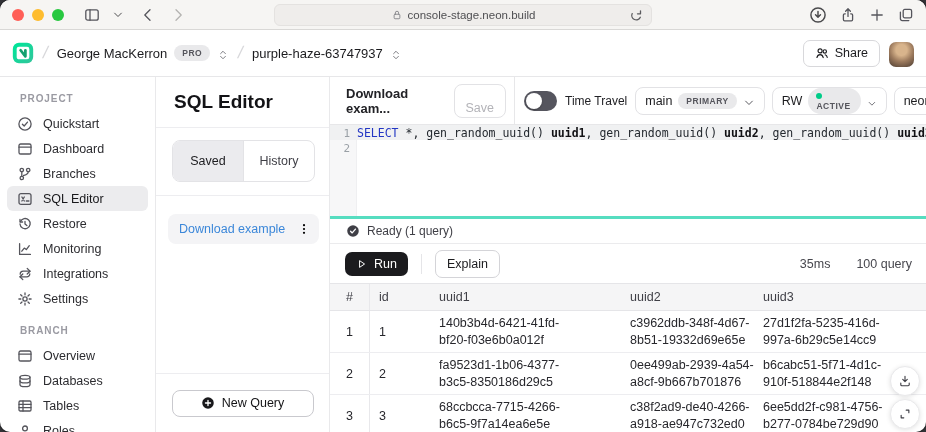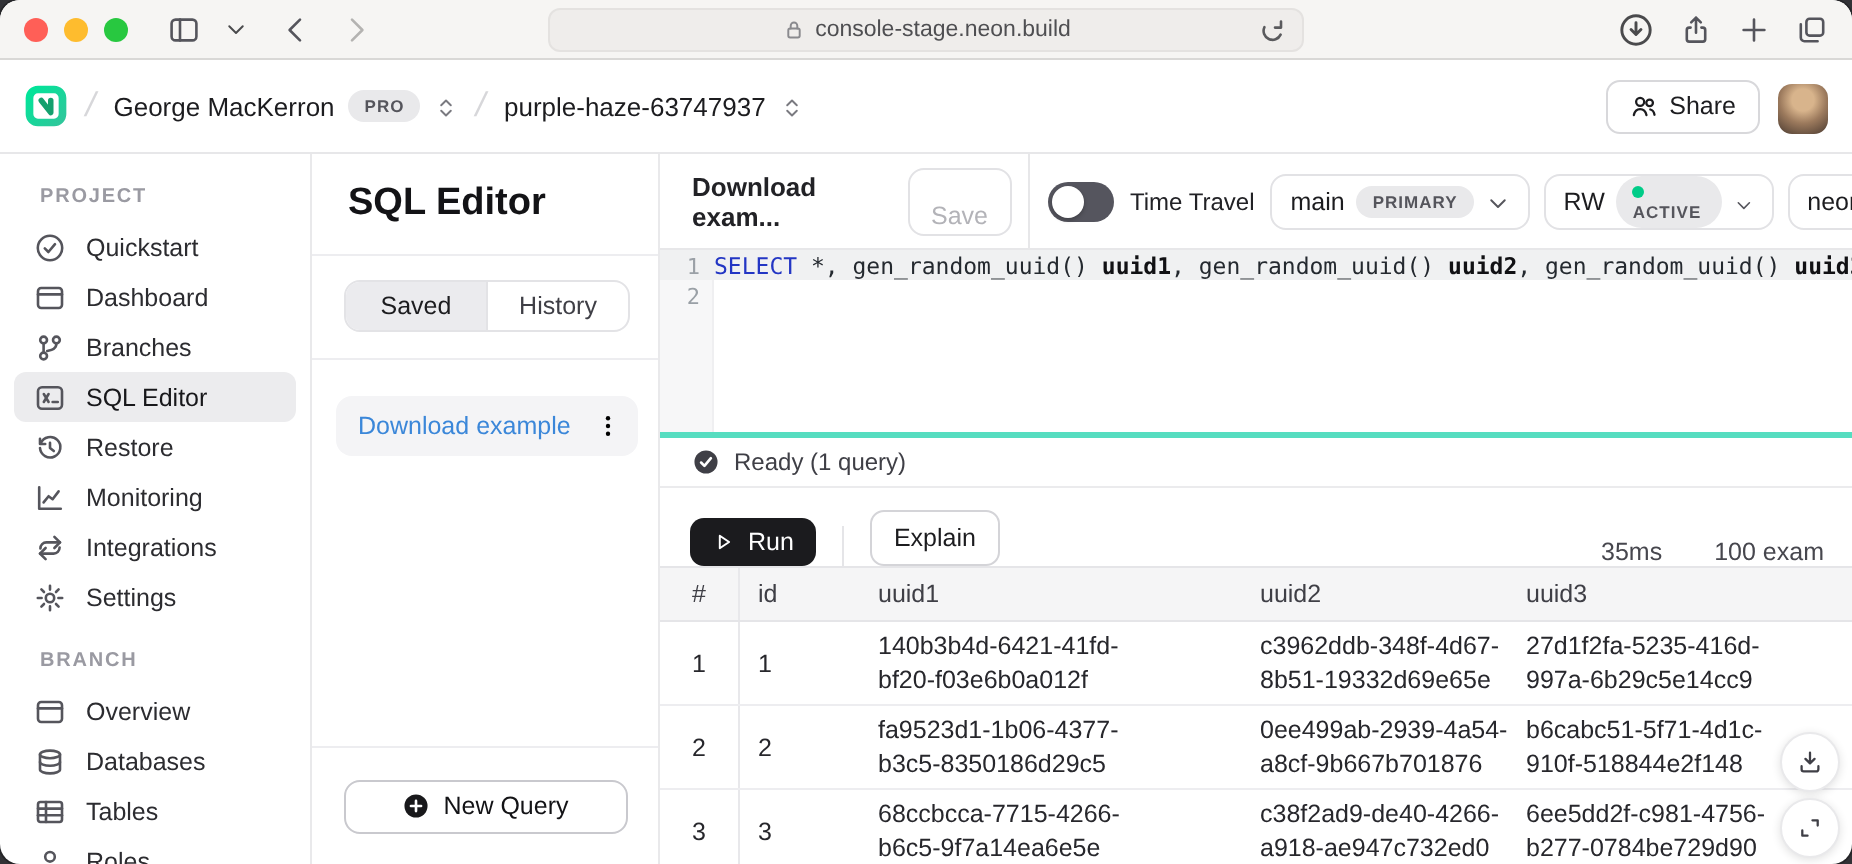--- a/index.html
+++ b/index.html
@@ -47,21 +47,21 @@
   .side-item.active .slabel { font-weight:500; color:#18181b; }
   .sec-gap { height:14px; }
   .ic { display:inline-flex; flex:none; width:16px; height:16px; color:#55555c; }
   .ic svg { width:100%; height:100%; }
   .ic12 { width:12px; height:12px; } .ic14 { width:14px; height:14px; } .ic18{ width:18px; height:18px; }
 
   
   .panel { width:174px; border-right:1px solid #e9e9eb; position:relative; }
   .panel-title { font-size:19px; font-weight:700; color:#131316; padding:14px 0 14px 18px; border-bottom:1px solid #ededf0; }
   .seg-wrap { padding:12px 14px 13px 16px; border-bottom:1px solid #ededf0; }
-  .seg { display:flex; height:26px; border:1px solid #e3e3e6; border-radius:8px; overflow:hidden; background:#fff; }
+  .seg { display:flex; height:42px; border:1px solid #e3e3e6; border-radius:8px; overflow:hidden; background:#fff; }
   .seg-item { flex:1; display:flex; align-items:center; justify-content:center; font-size:12.5px; color:#3f3f46; cursor:pointer; }
   .seg-item.on { background:#ebebee; font-weight:500; color:#1c1c1f; }
   .seg-item + .seg-item { border-left:1px solid #e3e3e6; }
   .qlist { padding:18px 10px 0 12px; }
   .qitem { height:30px; background:#f4f4f6; border-radius:8px; display:flex; align-items:center;
            justify-content:space-between; padding:0 8px 0 11px; cursor:pointer; }
   .qitem .qlabel { font-size:12.5px; color:#3b87d9; }
   .panel-bottom { position:absolute; left:0; right:0; bottom:0; height:59px; border-top:1px solid #ededf0;
                   display:flex; align-items:center; justify-content:center; }
   .newq-btn { width:142px; height:27px; border:1px solid #c9c9ce; border-radius:8px; background:#fff;
@@ -95,21 +95,21 @@
   .cl.active { background:#f0f1f2; }
   .cl .ln { width:27px; flex:none; text-align:right; padding-right:7px; color:#9aa0a6; font-size:11px; }
   .cl .ctext { white-space:pre; color:#24292f; }
   .tok-kw { color:#2336c4; } .tok-pl { color:#24292f; } .tok-fn { color:#24292f; }
   .tok-al { color:#111114; font-weight:700; } .tok-ts { color:#2f7f95; } .tok-num { color:#1d7f4f; }
 
   .handle { height:3px; background:#56ddc0; cursor:row-resize; }
   .statusbar { height:25px; border-bottom:1px solid #ebebed; display:flex; align-items:center; gap:7px; padding:0 16px; }
   .statusbar .stext { font-size:12px; font-weight:500; color:#3f3f46; }
 
-  .actions { height:39px; display:flex; align-items:flex-end; padding:0 14px 0 15px; gap:13px; }
+  .actions { height:39px; display:flex; align-items:center; padding:0 14px 0 15px; gap:13px; }
   .run-btn { height:24px; padding:0 11px; border:none; border-radius:7px; background:#1b1b1e; color:#fff;
              display:flex; align-items:center; gap:6px; font-size:12.5px; font-weight:500; }
   .vdiv { width:1px; height:20px; background:#e5e5e8; }
   .ghost-btn { height:28px; padding:0 11px; border:1px solid #d4d4d8; border-radius:7px; background:#fff;
                font-size:12.5px; color:#1c1c1f; }
   .metrics { margin-left:auto; display:flex; gap:26px; font-size:12.5px; color:#47474e; }
 
   
   .results { flex:1; position:relative; overflow:hidden; }
   .thead { display:flex; height:28px; background:#f5f5f6; border-top:1px solid #e5e5e8; border-bottom:1px solid #e5e5e8; }
@@ -456,21 +456,21 @@
           <button class="run-btn">
             <span class="ic12" style="color:#fff"><svg viewBox="0 0 16 16" fill="none" stroke="currentColor" stroke-width="1.3" stroke-linecap="round" stroke-linejoin="round">
                   <path d="M5.2 3.8l6.2 4.2-6.2 4.2z"></path>
                 </svg></span>
             <span>Run</span>
           </button>
           <span class="vdiv"></span>
           <button class="ghost-btn">Explain</button>
           <div class="metrics">
             <span>35ms</span>
-            <span>100 exam</span>
+            <span>100 query</span>
           </div>
         </div>
 
         <div class="results" id="results">
             <div class="thead">
               <div class="th c0">#</div>
               <div class="th c1">id</div>
               <div class="th c2">uuid1</div>
               <div class="th c3">uuid2</div>
               <div class="th c4">uuid3</div>

